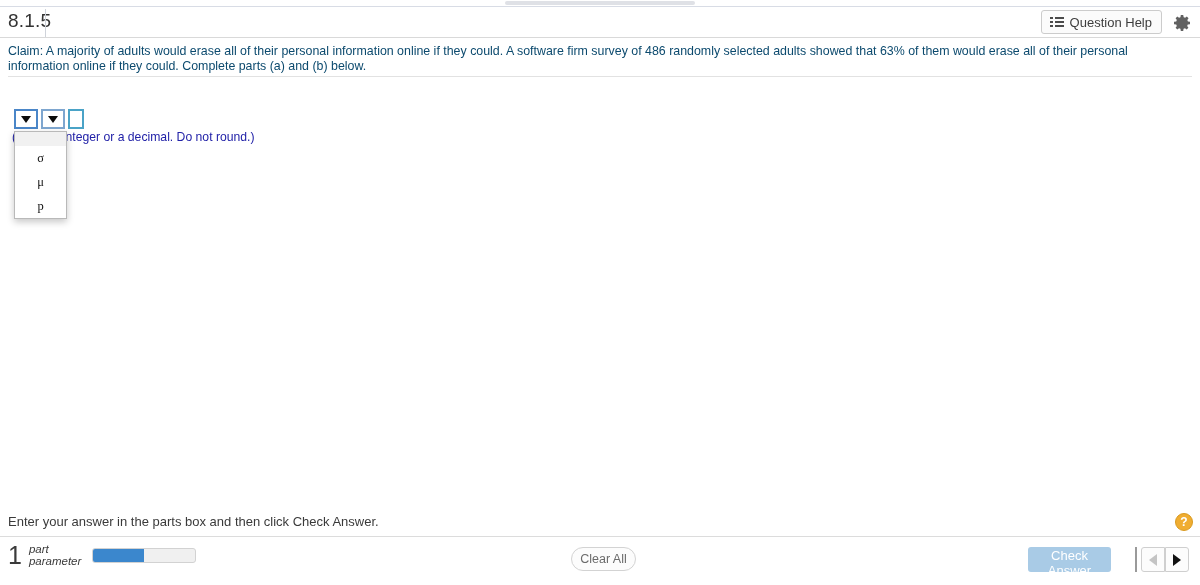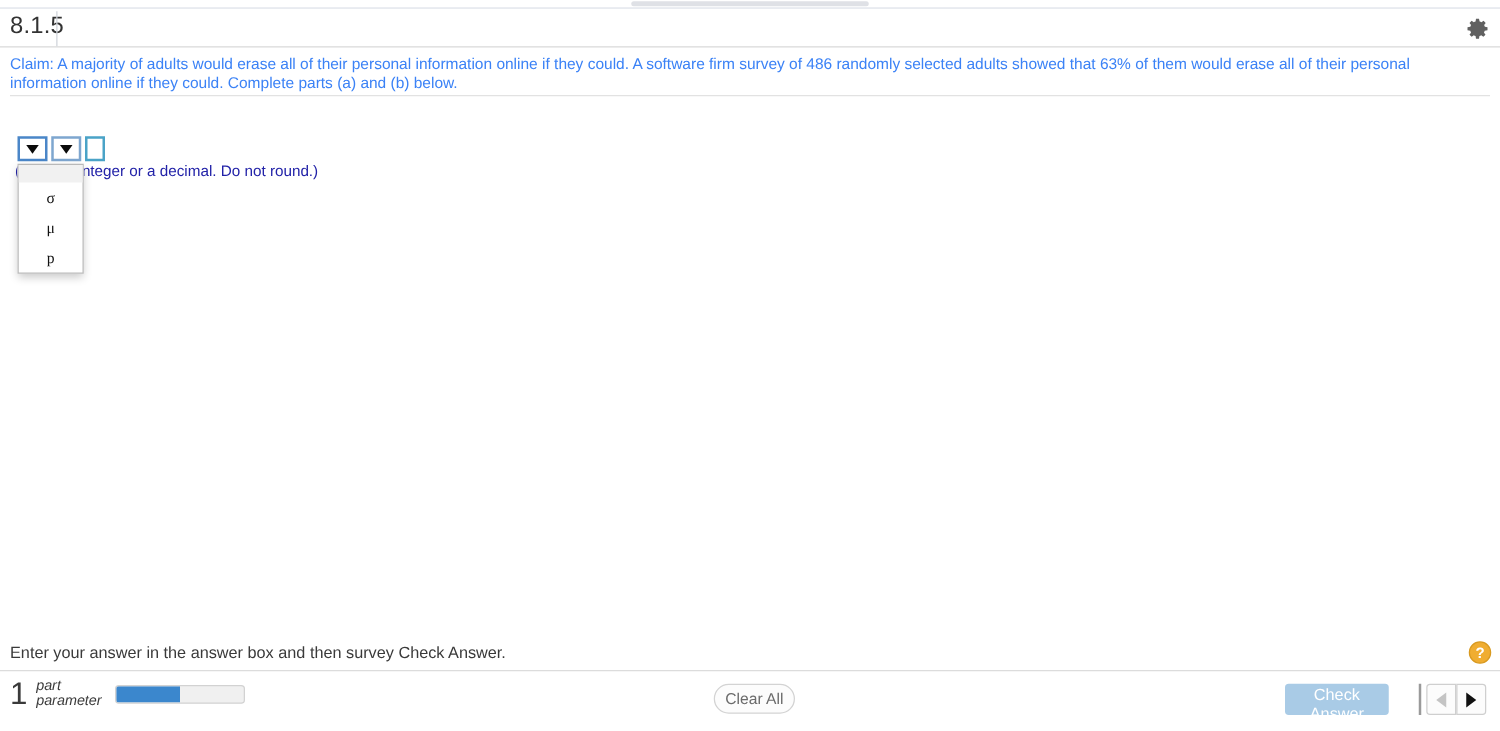--- a/index.html
+++ b/index.html
@@ -97,21 +97,21 @@
   }
   .gear-btn svg { display: block; }
 
   
   .qtext {
     position: absolute;
     top: 44px; left: 8px;
     width: 1180px;
     font-size: 12.4px;
     line-height: 14.5px;
-    color: #3b82f6;
+    color: #0c4a6e;
   }
 
   .hr1 {
     position: absolute;
     top: 76px; left: 8px;
     width: 1184px; height: 1px;
     background: #e2e2e2;
   }
 
   .part-a {
@@ -307,20 +307,31 @@
 <div id="app">
 
   <div class="top-scroll-strip">
     <div class="top-scroll-thumb"></div>
   </div>
 
   <div class="header">
     <div class="header-number">8.1.5</div>
     <div class="header-divider"></div>
 
+    <div class="qhelp-btn">
+      <span class="qhelp-icon">
+        <i class="d r0"></i>
+          <i class="l r0"></i>
+        <i class="d r1"></i>
+          <i class="l r1"></i>
+        <i class="d r2"></i>
+          <i class="l r2"></i>
+      </span>
+      <span>Question Help</span>
+    </div>
 
     <div class="gear-btn">
       <svg width="20" height="20" viewBox="0 0 20 20" aria-hidden="true">
         <path fill="#616161" d="M10 6.6a3.4 3.4 0 1 0 0 6.8 3.4 3.4 0 0 0 0-6.8zm0 5.1a1.7 1.7 0 1 1 0-3.4 1.7 1.7 0 0 1 0 3.4z"></path>
         <path fill="#616161" d="M18 11.2v-2.4l-2.1-.34a6.2 6.2 0 0 0-.6-1.44l1.25-1.72-1.7-1.7-1.72 1.25a6.2 6.2 0 0 0-1.44-.6L11.2 2H8.8l-.34 2.25c-.5.14-.99.34-1.44.6L5.3 3.6l-1.7 1.7 1.25 1.72c-.26.45-.46.94-.6 1.44L2 8.8v2.4l2.25.34c.14.5.34.99.6 1.44L3.6 14.7l1.7 1.7 1.72-1.25c.45.26.94.46 1.44.6L8.8 18h2.4l.34-2.25c.5-.14.99-.34 1.44-.6l1.72 1.25 1.7-1.7-1.25-1.72c.26-.45.46-.94.6-1.44L18 11.2z"></path>
       </svg>
     </div>
   </div>
 
   <div class="qtext">Claim: A majority of adults would erase all of their personal information online if they could. A software firm survey of 486 randomly selected adults showed that 63% of them would erase all of their personal information online if they could. Complete parts (a) and (b) below.</div>
@@ -339,21 +350,21 @@
     <div class="txt-box"></div>
   </div>
 
   <div class="dropdown-list">
     <div class="dd-item blank"></div>
     <div class="dd-item">σ</div>
     <div class="dd-item">μ</div>
     <div class="dd-item">p</div>
   </div>
 
-  <div class="footer-msg">Enter your answer in the answer box and then survey Check Answer.</div>
+  <div class="footer-msg">Enter your answer in the parts box and then click Check Answer.</div>
   <div class="help-circle">?</div>
   <div class="hr2"></div>
 
   <div class="progress-group">
     <div class="parts-num">1</div>
     <div>
       <div class="parts-label">part</div>
       <div class="parts-label">parameter</div>
     </div>
     <div class="progbar">

